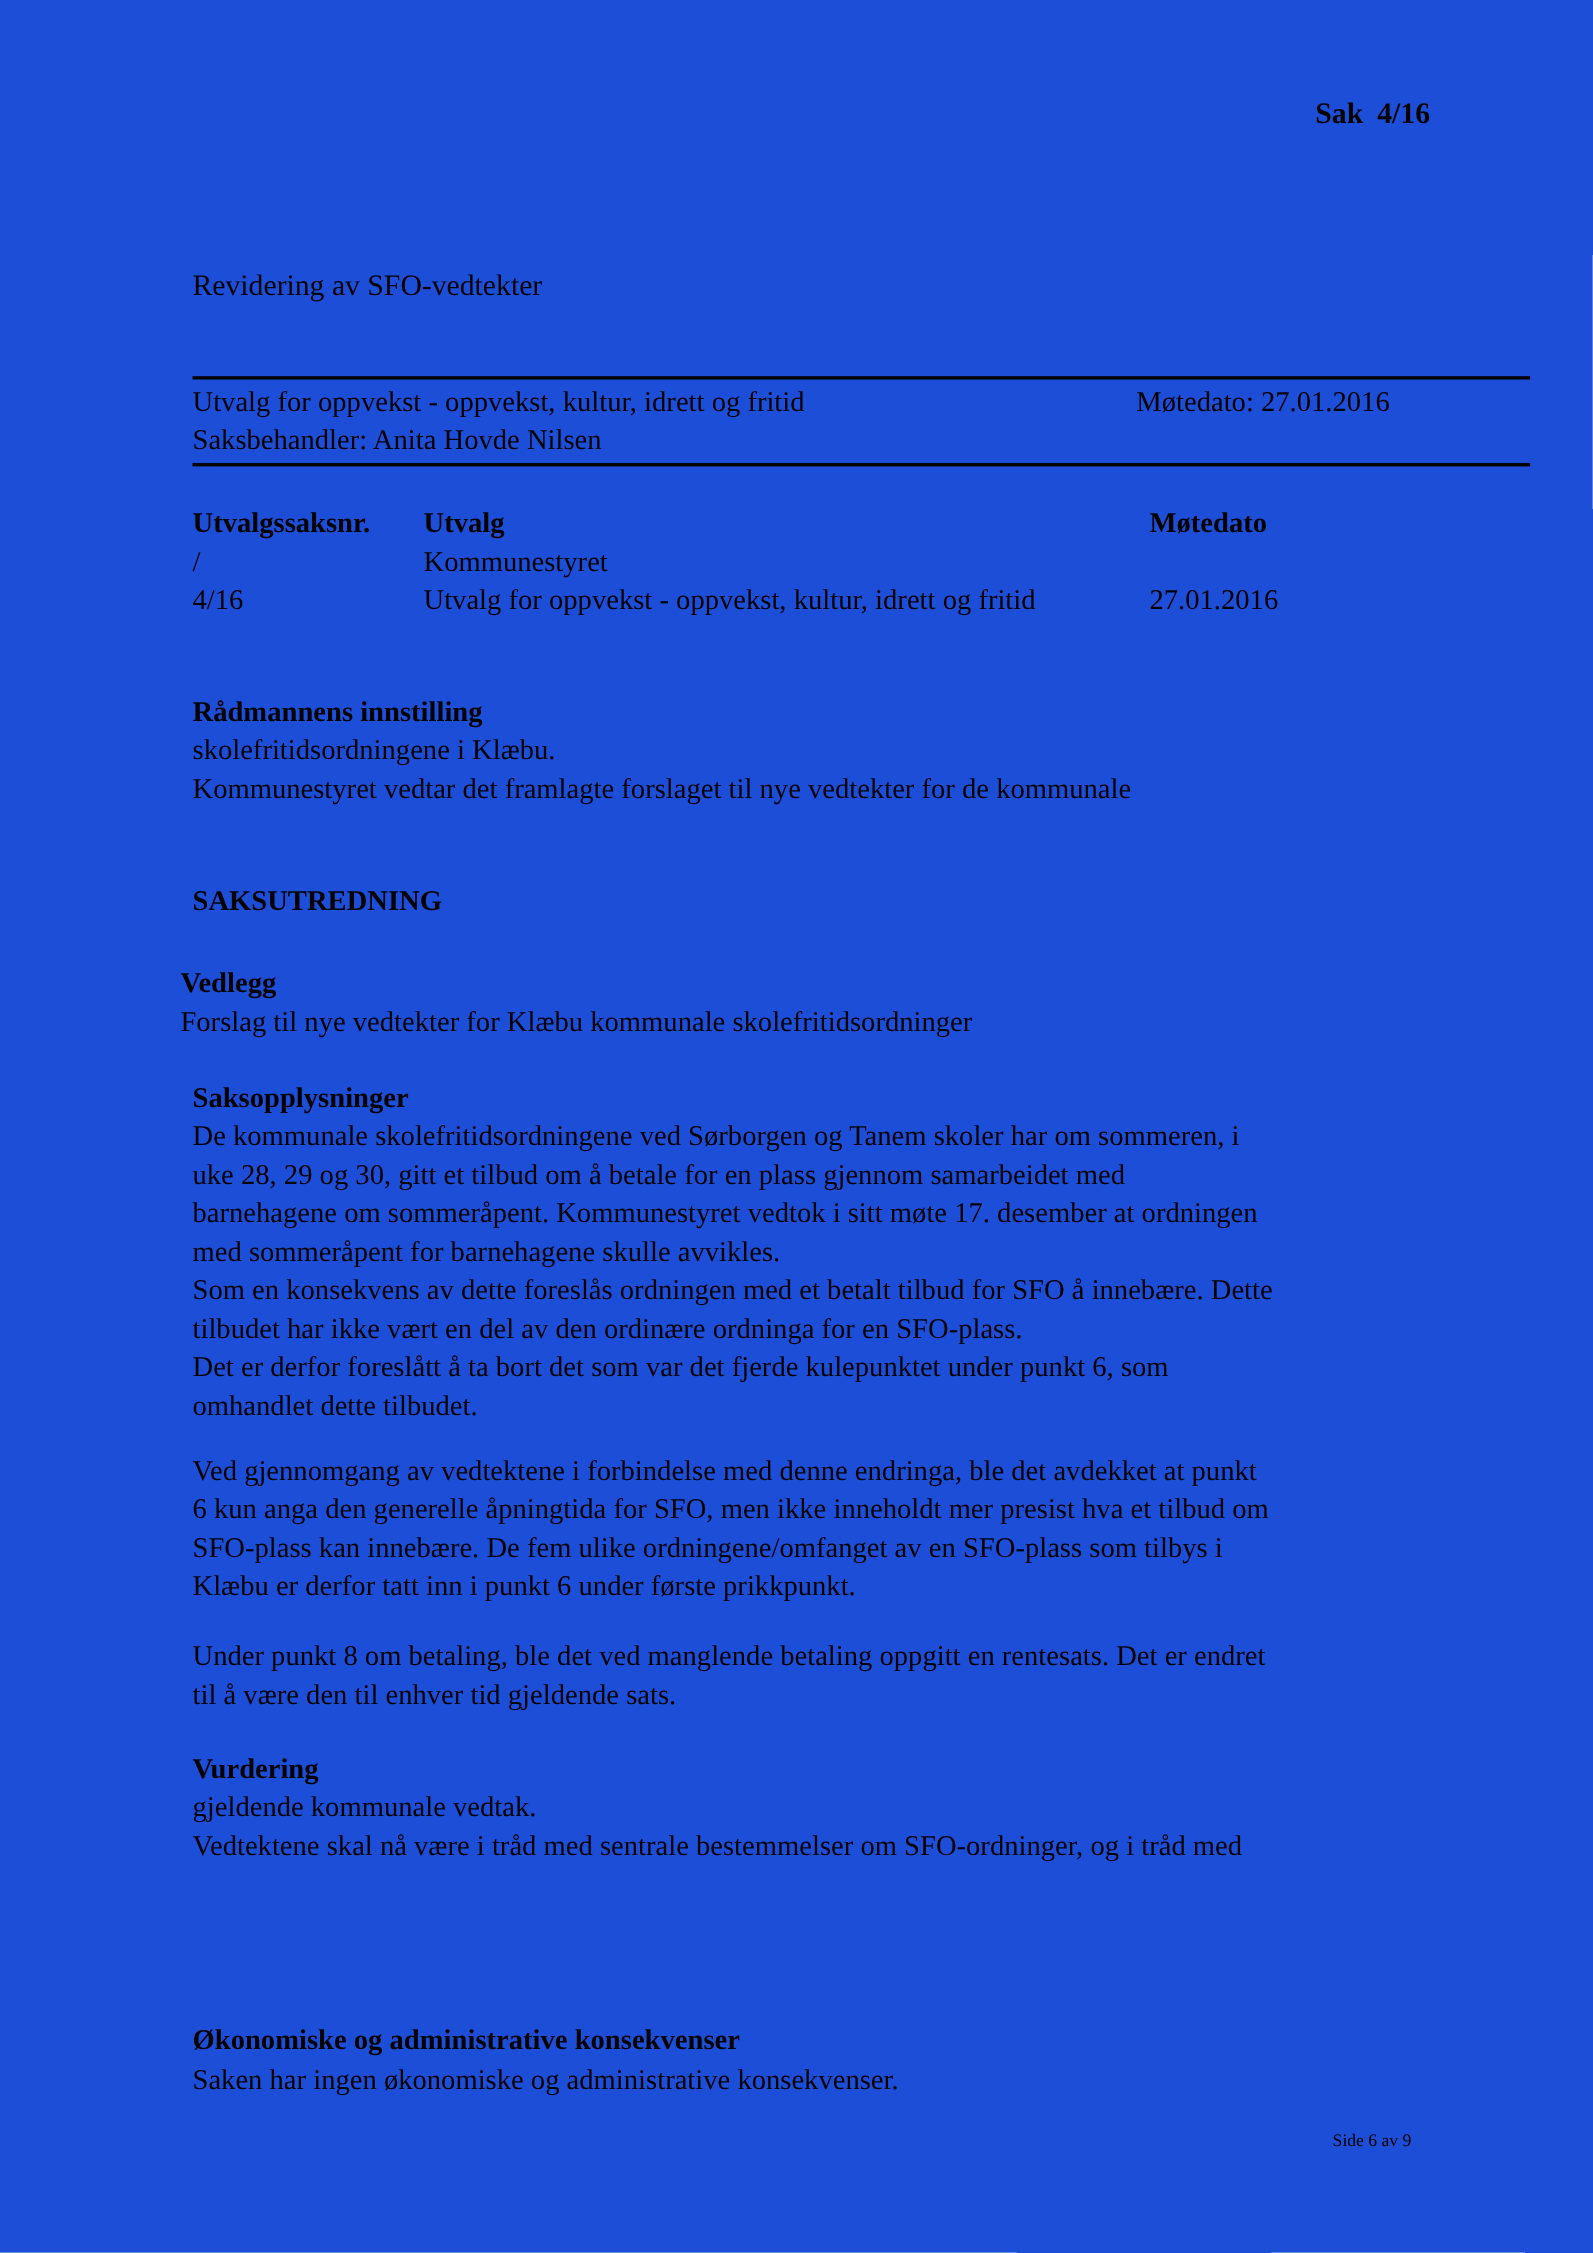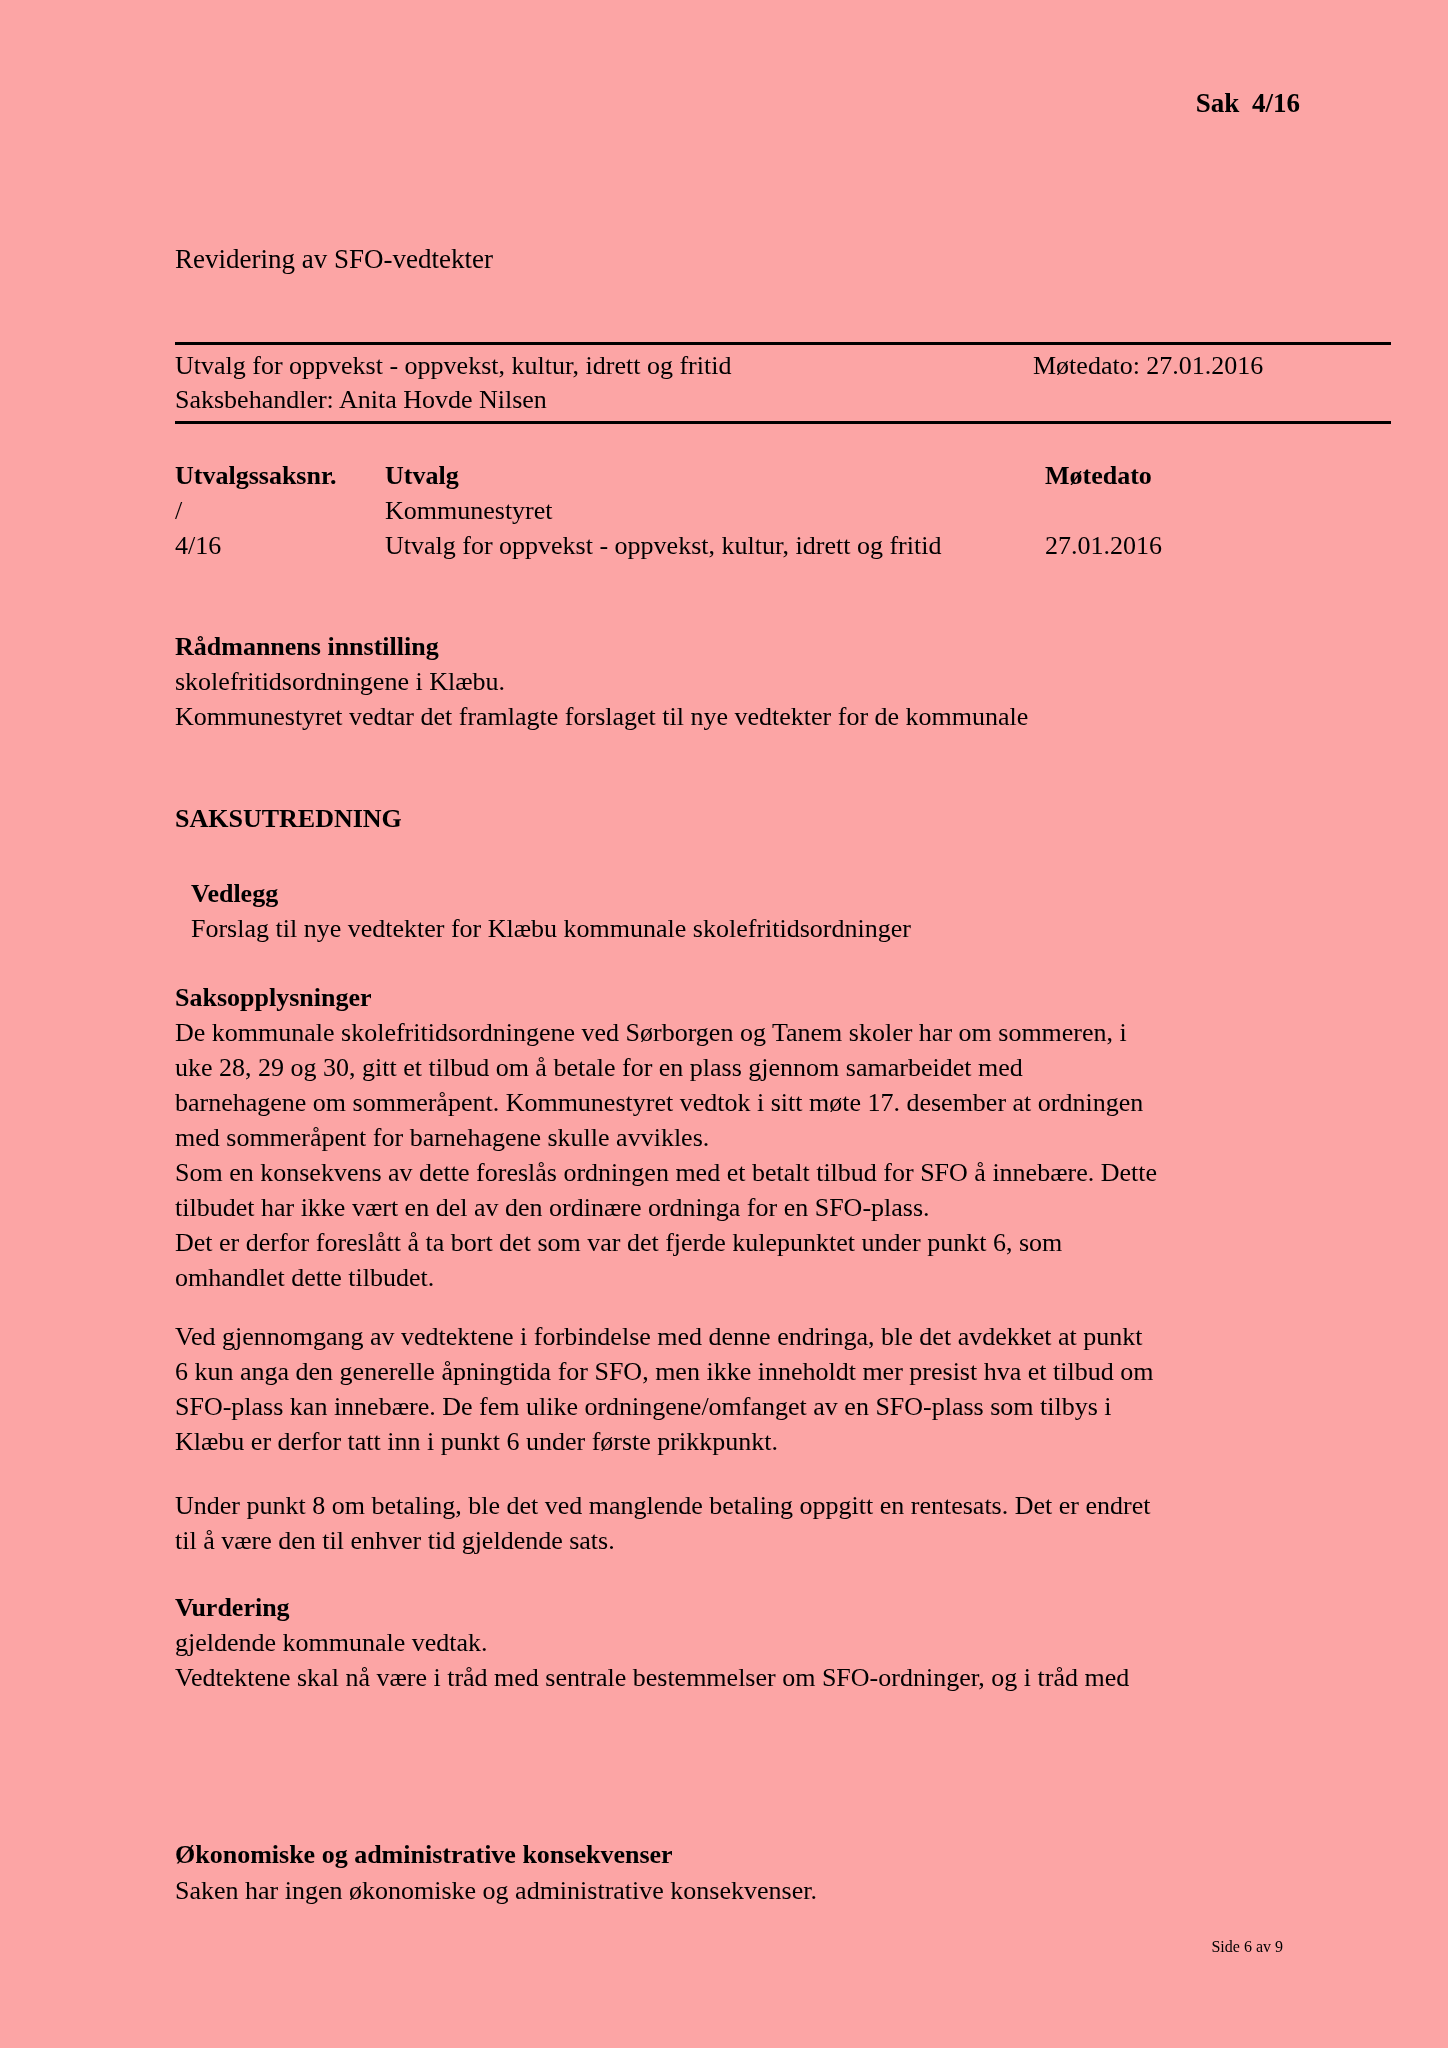--- a/index.html
+++ b/index.html
@@ -1,21 +1,21 @@
 <!DOCTYPE html>
 <html><head>
 <meta charset="utf-8">
 <style>
   html,body { margin:0; padding:0; background:#e8e8e8; }
   .page {
     position: relative;
     width: 1448px;
     height: 2048px;
     margin: 0 auto;
-    background: #fca5a5;
+    background: #1d4ed8;
     color: #000000;
     font-family: "Liberation Serif", "DejaVu Serif", serif;
     font-size: 26px;
     line-height: 35px;
   }
   .abs { position: absolute; }
   .b { font-weight: bold; }
   .line { white-space: nowrap; }
 
   .sak-ref {
@@ -42,21 +42,21 @@
 
   .case-table {
     top: 458px; left: 175px; width: 1216px;
     display: grid;
     grid-template-columns: 210px 660px auto;
     line-height: 35px;
   }
 
   .sec-innstilling   { top: 629px;  left: 175px; width: 1216px; }
   .sec-saksutredning { top: 801px;  left: 175px; }
-  .sec-vedlegg       { top: 876px;  left: 191px; width: 1216px; }
+  .sec-vedlegg       { top: 876px;  left: 164px; width: 1216px; }
   .sec-saksopp       { top: 980px;  left: 175px; width: 1250px; }
   .sec-gjennomgang   { top: 1319px; left: 175px; width: 1250px; }
   .sec-betaling      { top: 1488px; left: 175px; width: 1250px; }
   .sec-vurdering     { top: 1590px; left: 175px; width: 1250px; }
   .sec-okonomiske    { top: 1836px; left: 175px; width: 1250px; }
   .sec-okonomiske .line { margin-top: 1px; }
 
   .footer {
     top: 1929px; right: 165px;
     font-size: 16px;

